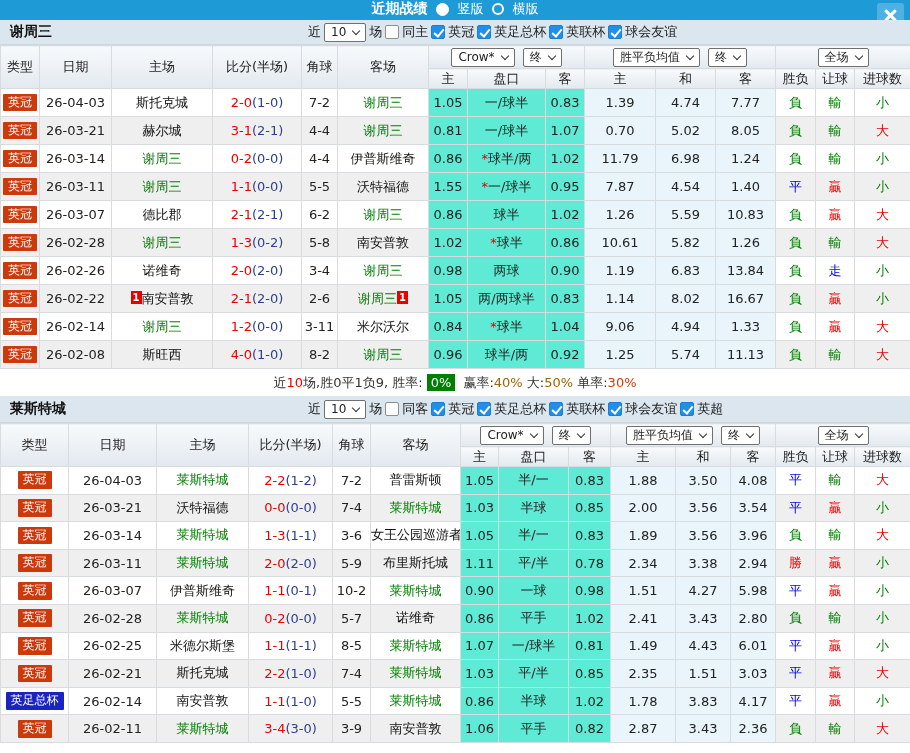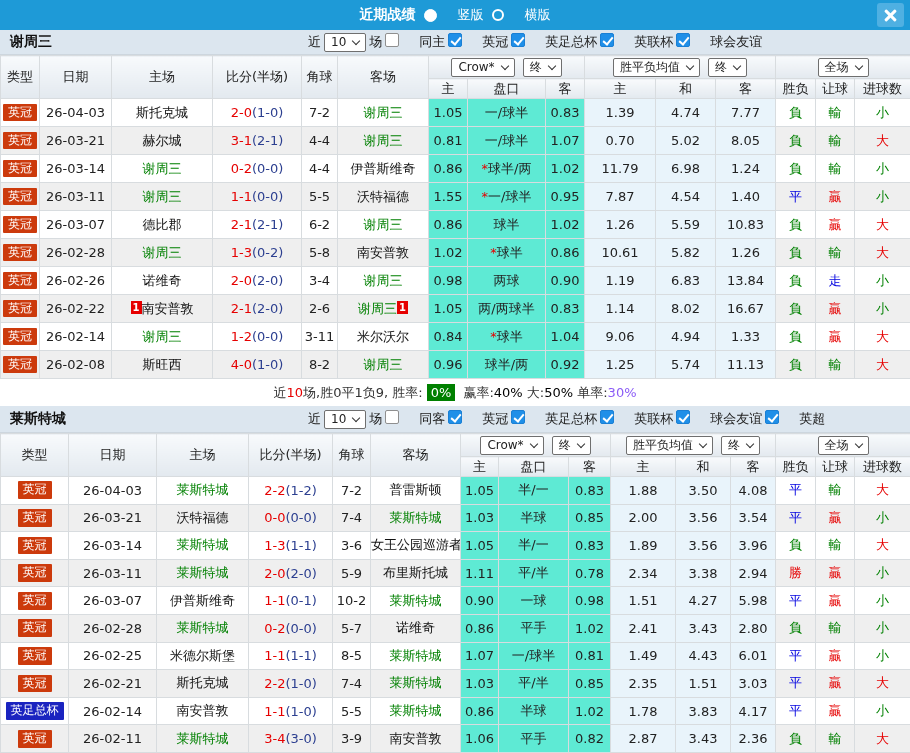--- a/index.html
+++ b/index.html
@@ -1,40 +1,40 @@
 <!DOCTYPE html>
 <html><head>
 <meta charset="utf-8">
 <style>
   *{box-sizing:border-box;margin:0;padding:0}
   html,body{width:910px;height:753px;overflow:hidden;background:#fff;
     font-family:"DejaVu Sans","Liberation Sans",sans-serif;font-size:13px;color:#222}
 
   
-  .titlebar{height:30px;background:#1e9ad7;display:flex;align-items:center;justify-content:center;
+  .titlebar{height:20px;background:#1e9ad7;display:flex;align-items:flex-start;justify-content:center;
     position:relative;color:#fff}
   .titlebar .title{font-weight:bold;font-size:14px}
-  .radio-item{display:inline-flex;align-items:center;gap:21px;margin-left:8px;font-size:13px;cursor:pointer}
+  .radio-item{display:inline-flex;align-items:center;gap:9px;margin-left:8px;font-size:13px;cursor:pointer}
   .radio{width:12px;height:12px;border:2px solid #fff;border-radius:50%;display:inline-block;background:transparent}
   .radio.sel{background:#fff;width:13px;height:13px;border:1px solid #fff}
   .close-btn{position:absolute;right:6px;top:3px;width:27px;height:24px;background:#4fb0e2;border-radius:3px;cursor:pointer}
   .close-btn::before,.close-btn::after{content:"";position:absolute;left:12px;top:5px;width:3px;height:15px;background:#fff;border-radius:1px}
   .close-btn::before{transform:rotate(45deg)}
   .close-btn::after{transform:rotate(-45deg)}
 
   
   .teambar{background:#dce6ef;display:flex;align-items:center;position:relative;border-bottom:1px solid #cdd6de}
   .teambar.h25{height:25px}.teambar.h27{height:27px}
   .teambar .tname{font-weight:bold;font-size:14px;margin-left:10px;color:#111}
   .filters{position:absolute;left:308px;display:flex;align-items:center;gap:3px;font-size:13px}
   .selbox{display:inline-flex;align-items:center;background:#fff;border:1px solid #6f6f6f;border-radius:2px;
     height:19px;padding:0 6px;font-size:12px;gap:7px;cursor:pointer;white-space:nowrap}
   .chev{width:6px;height:6px;border-right:1.7px solid #333;border-bottom:1.7px solid #333;
     transform:rotate(45deg);display:inline-block;margin-top:-3px}
-  .chk{display:inline-flex;gap:20px;cursor:pointer;white-space:nowrap}
+  .chk{display:inline-flex;align-items:center;gap:3px;cursor:pointer;white-space:nowrap}
   .cb{width:14px;height:14px;border:1px solid #8f8f8f;border-radius:2px;background:#fff;display:inline-block;position:relative}
   .cb.checked{background:#1f8fe8;border-color:#1a7fd4}
   .cb.checked::after{content:"";position:absolute;left:4px;top:1px;width:4px;height:8px;
     border:solid #fff;border-width:0 2px 2px 0;transform:rotate(40deg)}
 
   
   table{border-collapse:collapse;table-layout:fixed;width:910px;font-size:13px}
   th,td{border:1px solid #d8dcdf;text-align:center;padding:0;overflow:hidden;white-space:nowrap;vertical-align:middle}
   thead th{background:linear-gradient(180deg,#f8fafc,#e3e9ef);font-weight:normal;color:#222}
   thead tr.r1{height:23px}
@@ -56,22 +56,22 @@
     width:11px;height:13px;line-height:13px;vertical-align:2px;text-align:center}
   .star{color:#e60000}
   .c-res[data-v="負"]{color:#008000}.c-res[data-v="平"]{color:#0000e0}.c-res[data-v="勝"]{color:#e60000}
   .c-let[data-v="輸"]{color:#008000}.c-let[data-v="走"]{color:#0000e0}.c-let[data-v="贏"]{color:#e60000}
   .c-goal[data-v="大"]{color:#e60000}.c-goal[data-v="小"]{color:#008000}
 
   
   .summary{height:27px;display:flex;align-items:center;justify-content:center;font-size:13px;color:#333;background:#fff}
   .summary span{white-space:pre}
   .s-red{color:#e60000}
-  .s-blue{color:#000000}
-  .s-green{color:#8b5cf6}
+  .s-blue{color:#a16207}
+  .s-green{color:#c2410c}
   .s-badge{background:#008000;color:#fff;padding:1px 4px;margin:0 4px}
 </style>
 </head>
 <body>
 
 <div class="titlebar">
   <span class="title">近期战绩</span>
   <span class="radio-item">
     <span class="radio sel"></span>
     <span>竖版</span>

